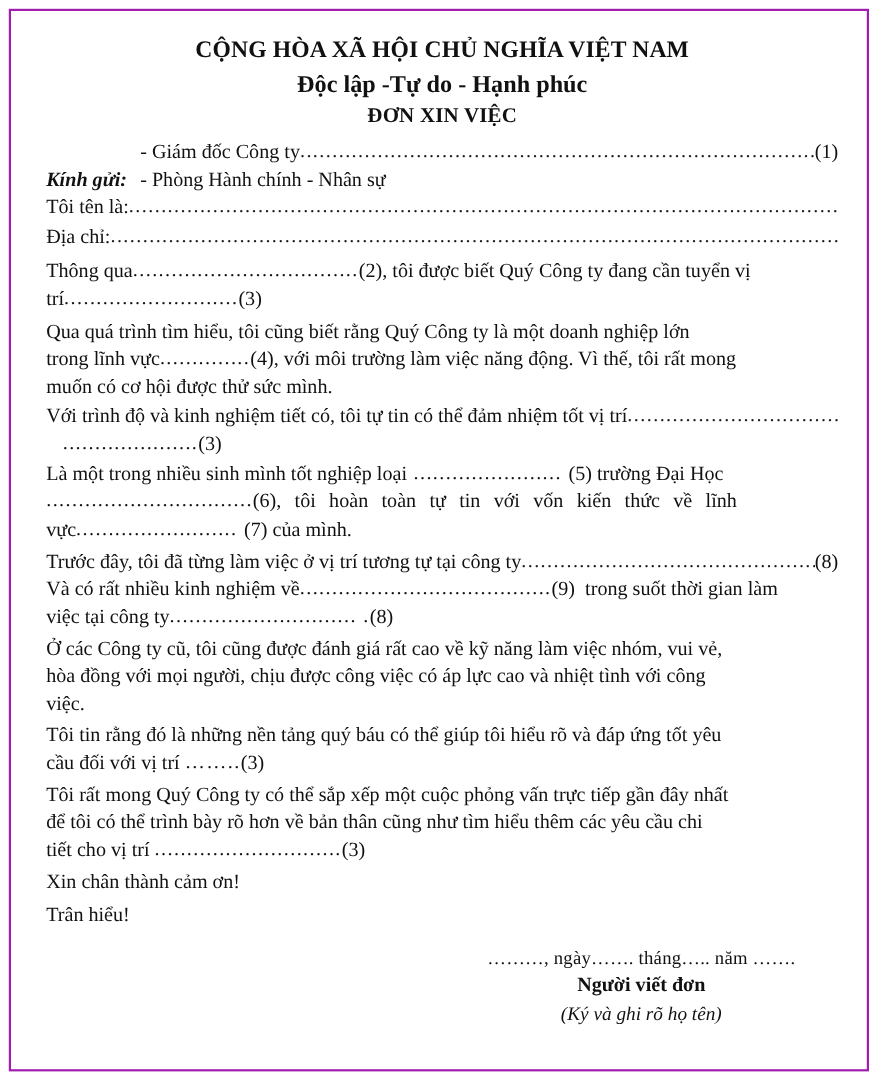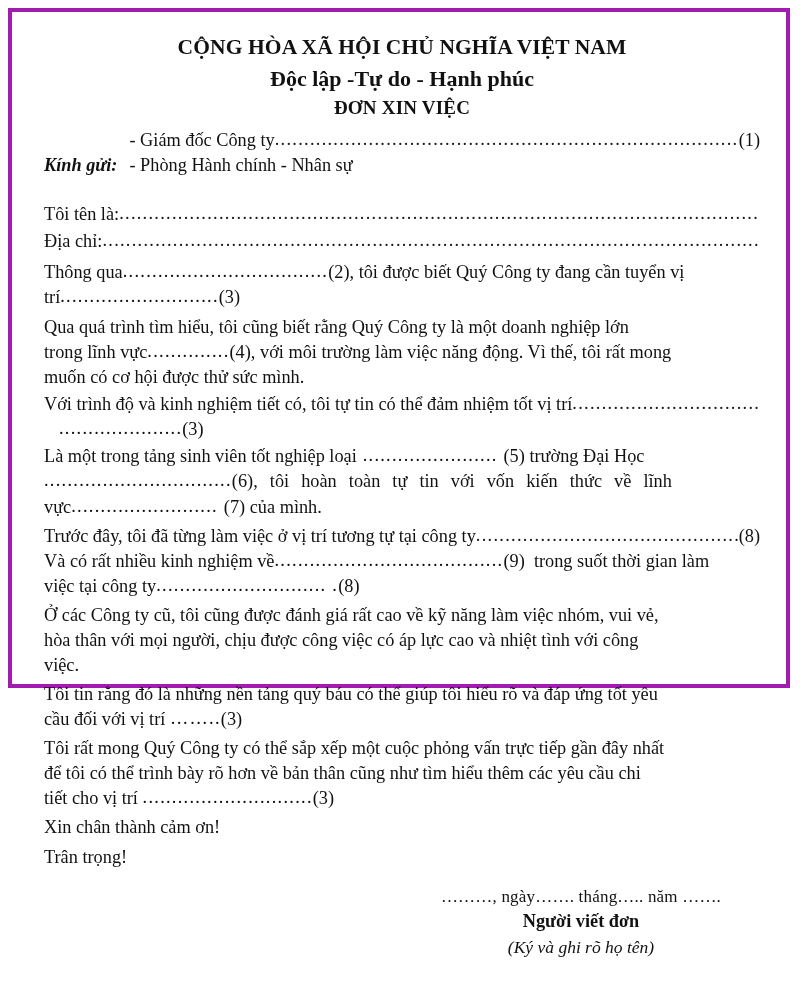--- a/index.html
+++ b/index.html
@@ -12,22 +12,22 @@
     height: 989px;
     font-family: "Liberation Serif", "DejaVu Serif", serif;
     color: #111111;
     overflow: hidden;
   }
   #page {
     position: absolute;
     left: 8px;
     top: 8px;
     width: 782px;
-    height: 680px;
-    border: 4px solid #a21caf;
+    height: 966px;
+    border: 2px solid #a21caf;
     box-sizing: border-box;
     background: #ffffff;
   }
   #inner {
     padding: 22px 26px 0 32px;
   }
 
   .heading-block { text-align: center; }
   .h-nation {
     font-size: 21.5px;
@@ -162,21 +162,21 @@
           <span>- Giám đốc Công ty</span>
           <span class="dots"></span>
           <span>(1)</span>
         </span>
         <span class="recipient-line">
           <span>- Phòng Hành chính - Nhân sự</span>
         </span>
       </span>
     </div>
 
-    <div class="flexline" style="margin-top:24px;align-items:flex-end;">
+    <div class="flexline" style="margin-top:0;align-items:flex-end;">
       <span>Tôi tên là:</span>
       <span class="dots"></span>
     </div>
 
     <div class="flexline" style="margin-top:2px;">
       <span>Địa chỉ:</span>
       <span class="dots"></span>
     </div>
 
     <div class="flexline" style="margin-top:6px;">
@@ -208,21 +208,21 @@
         <span class="dots"></span>
       </div>
       <div class="flexline indent-cont">
         <span class="dotsfix">.....................</span>
         <span>(3)</span>
       </div>
     </div>
 
     <div class="body-text" style="margin-top:2px;">
       <div class="flexline">
-        <span>Là một trong tảng sinh viên tốt nghiệp loại</span>
+        <span>Là một trong nhiều sinh mình tốt nghiệp loại</span>
         <span class="dotsfix">&nbsp;.......................&nbsp;</span>
         <span>(5)</span>
         <span>&nbsp;</span>
         <span>trường Đại Học</span>
       </div>
       <div class="flexline" style="display:block;">
         <span class="dotsfix">................................</span><span>(6)</span><span style="word-spacing:7.5px;">, tôi hoàn toàn tự tin với vốn kiến thức về lĩnh</span>
       </div>
       <div class="flexline">
         <span>vực</span>
@@ -248,21 +248,21 @@
       </div>
       <div class="flexline">
         <span>việc tại công ty</span>
         <span class="dotsfix">.............................&nbsp;.</span>
         <span>(8)</span>
       </div>
     </div>
 
     <div class="body-text" style="margin-top:4px;">
       <p class="para">Ở các Công ty cũ, tôi cũng được đánh giá rất cao về kỹ năng làm việc nhóm, vui vẻ,</p>
-      <p class="para">hòa thân với mọi người, chịu được công việc có áp lực cao và nhiệt tình với công</p>
+      <p class="para">hòa đồng với mọi người, chịu được công việc có áp lực cao và nhiệt tình với công</p>
       <p class="para">việc.</p>
     </div>
 
     <div class="body-text" style="margin-top:4px;">
       <p class="para">Tôi tin rằng đó là những nền tảng quý báu có thể giúp tôi hiểu rõ và đáp ứng tốt yêu</p>
       <div class="flexline">
         <span>cầu đối với vị trí</span>
         <span>&nbsp;</span>
         <span class="dotsfix">……..</span>
         <span>(3)</span>
@@ -275,21 +275,21 @@
       <div class="flexline">
         <span>tiết cho vị trí</span>
         <span>&nbsp;</span>
         <span class="dotsfix">.............................</span>
         <span>(3)</span>
       </div>
     </div>
 
     <div class="body-text" style="margin-top:4px;">
       <p class="para">Xin chân thành cảm ơn!</p>
-      <p class="para gap" style="margin-top:5px;">Trân trọng!</p>
+      <p class="para gap" style="margin-top:5px;">Trân hiểu!</p>
     </div>
 
     <div class="sign-block">
       <div class="sign-date">………, ngày……. tháng….. năm …….</div>
       <div class="sign-who">Người viết đơn</div>
       <div class="sign-note">(Ký và ghi rõ họ tên)</div>
     </div>
 
   </div>
 </div>

